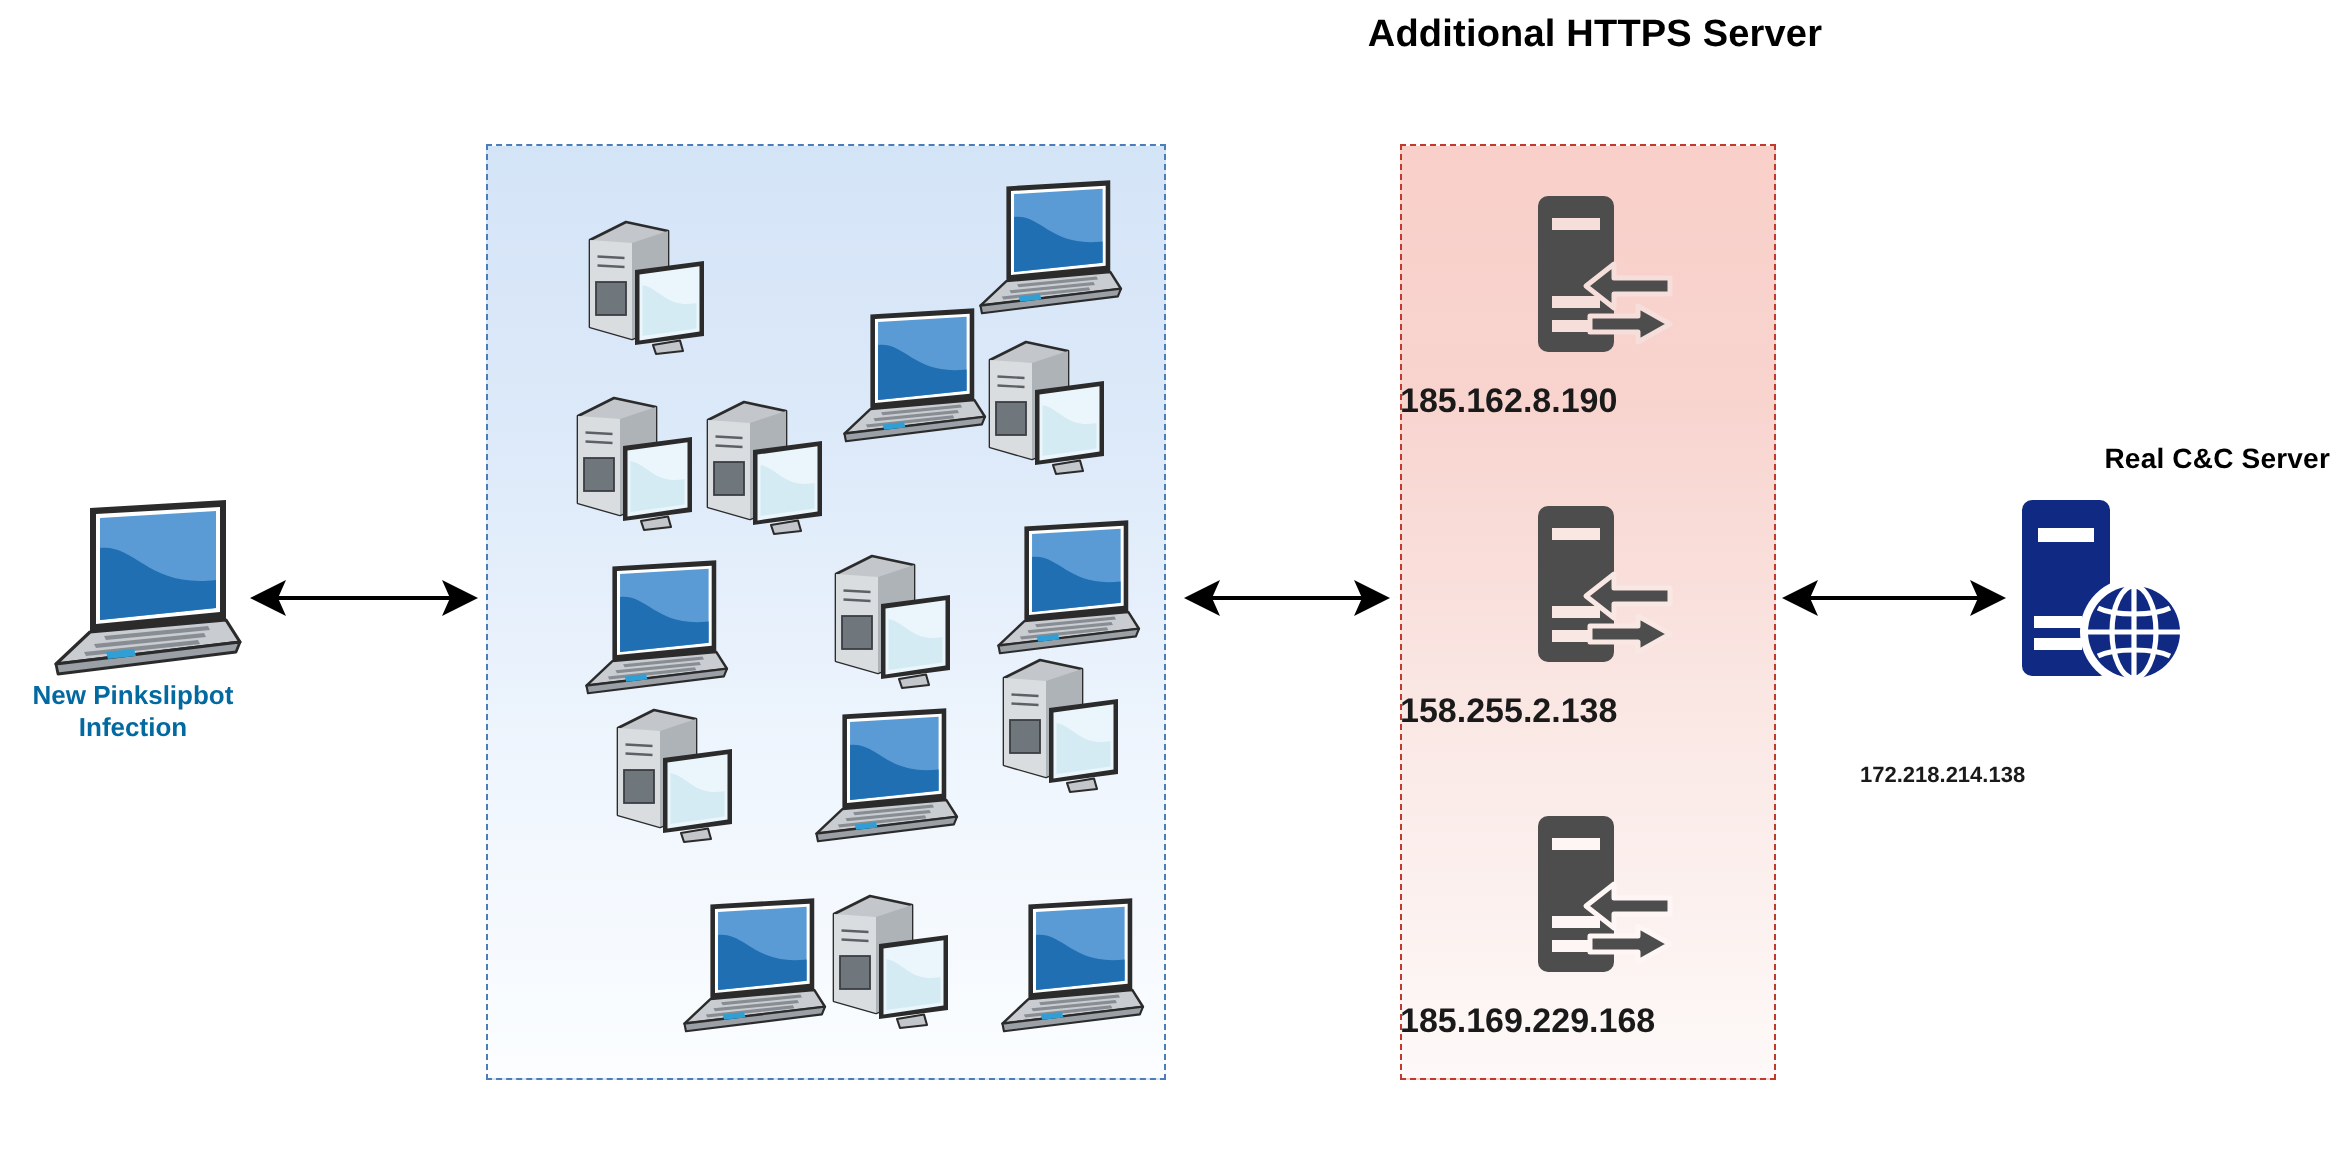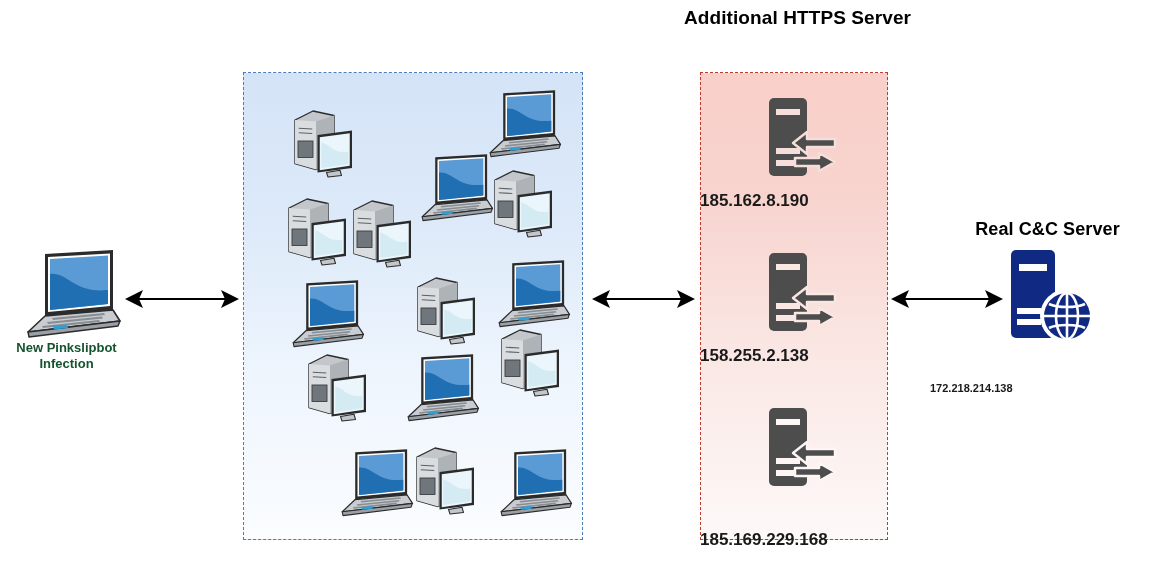--- a/index.html
+++ b/index.html
@@ -37,21 +37,22 @@
   }
   #title-additional {
     left: 665px;
     top: 4px;
     width: 265px;
   }
   #title-cc {
     left: 930px;
     top: 215px;
     width: 235px;
-    font-size: 18px;
+    font-size: 14px;
+    text-align: right;
   }
 
   
   .region {
     position: absolute;
     box-sizing: border-box;
   }
   #region-infected {
     left: 243px;
     top: 72px;
@@ -87,37 +88,37 @@
   .ip-label {
     position: absolute;
     text-align: left;
     font-weight: bold;
     font-size: 17px;
     color: #1a1a1a;
     white-space: nowrap;
   }
   #ip-0 { left: 700px; top: 191px; width: 188px; }
   #ip-1 { left: 700px; top: 346px; width: 164px; }
-  #ip-2 { left: 700px; top: 501px; width: 188px; margin-top: 29px; }
+  #ip-2 { left: 700px; top: 501px; width: 188px; }
   #ip-cc {
     left: 930px; top: 382px; width: 235px;
     font-size: 11px;
   }
 
   
   #label-infection {
     position: absolute;
     left: 0px;
     top: 340px;
     width: 133px;
     text-align: center;
     font-weight: bold;
     font-size: 13px;
     line-height: 16px;
-    color: #14532d;
+    color: #0369a1;
   }
 </style>
 </head>
 <body>
 
 <div class="stage">
 
 
   <div class="col-title" id="title-additional">Additional HTTPS Server</div>
 

